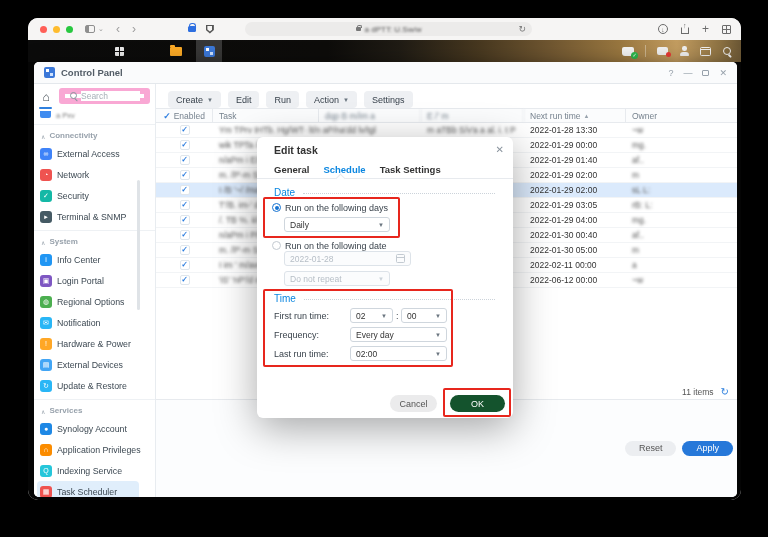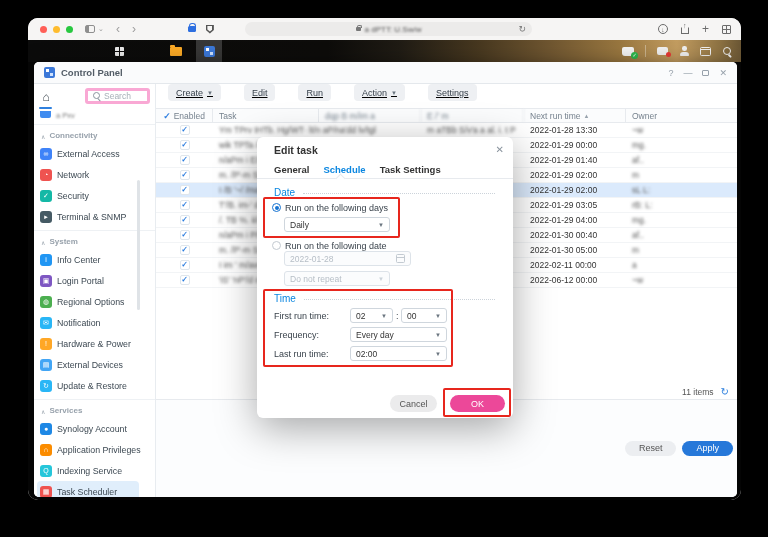--- a/index.html
+++ b/index.html
@@ -85,42 +85,42 @@
   .cp-tb-right { margin-left:auto; display:flex; align-items:center; gap:10px; color:#97a1ab; font-size:9px; }
   .cp-box-ico { width:7px; height:6px; border:1px solid #97a1ab; border-radius:1px; }
   .cp-body { flex:1; display:flex; min-height:0; }
 
   
   .sidebar { width:122px; flex:none; border-right:1px solid #e8ecf0; position:relative; background:#fff; overflow:hidden; }
   .sb-top { height:24px; display:flex; align-items:center; padding:0 5px 0 4px; gap:5px; }
   .home-btn { position:relative; width:16px; text-align:center; }
   .home-glyph { font-size:12px; color:#3c464f; line-height:1; }
   .home-underline { position:absolute; left:1px; bottom:-4px; width:13px; height:2.5px; background:#2f80de; border-radius:1px; }
-  .sb-search { flex:1; height:16px; border:3px solid #f9a8d4; border-radius:3px; display:flex; align-items:center; padding:0 4px; gap:3px; background:#fff;margin-left:26px; }
+  .sb-search { flex:1; height:16px; border:6px solid #f9a8d4; border-radius:3px; display:flex; align-items:center; padding:0 4px; gap:3px; background:#fff; }
   .mag-g { position:relative; width:9px; height:9px; flex:none; }
   .mag-g::before { content:""; position:absolute; left:0.5px; top:0.5px; width:5px; height:5px; border:1.2px solid #8a949e; border-radius:50%; }
   .mag-g::after { content:""; position:absolute; right:0.5px; bottom:0.5px; width:3.5px; height:1.3px; background:#8a949e; border-radius:1px; transform:rotate(45deg); }
   .sb-search input { border:none; outline:none; width:100%; font-size:8.5px; color:#444; font-family:"Liberation Sans",sans-serif; }
   .sb-search input::placeholder { color:#a7b0b8; }
   .sb-partial { height:13px; display:flex; align-items:flex-start; padding-left:6px; gap:5px; overflow:hidden; }
   .sb-partial .half-ico { width:11px; height:7px; background:#3f8cf0; border-radius:0 0 2px 2px; margin-top:3px; }
   .sb-partial .half-txt { font-size:7.5px; color:#777; filter:blur(1.3px); margin-top:3px; }
   .sb-list { }
   .sb-section { height:19px; border-top:1px solid #eef1f4; margin-top:3px; display:flex; align-items:flex-end; padding:0 0 3px 7px; gap:4px; }
   .sb-section .caret { font-size:6px; color:#98a2ac; }
   .sb-section .sec-label { font-size:8px; font-weight:bold; color:#98a2ac; }
   .sb-item { height:21px; margin:0 16px 0 3px; border-radius:4px; display:flex; align-items:center; padding-left:3px; gap:5px; }
   .sb-item.selected { background:#e0eefb; }
   .sb-item .sq { width:12px; height:12px; border-radius:3px; color:#fff; font-size:7px; line-height:12px; text-align:center; flex:none; }
   .sb-item .lbl { font-size:8.8px; color:#3c4852; white-space:nowrap; }
   .sb-scroll { position:absolute; right:15px; top:96px; width:3px; height:130px; background:#dfe3e7; border-radius:2px; }
 
   
   .main { flex:1; display:flex; flex-direction:column; min-width:0; }
-  .toolbar { height:24px; display:flex; align-items:flex-start; gap:23px; padding-left:12px; flex:none;text-decoration:underline; }
+  .toolbar { height:24px; display:flex; align-items:flex-end; gap:7px; padding-left:12px; flex:none; }
   .t-btn { height:17px; background:#eef0f3; border:none; border-radius:4px; font-size:9px; color:#38424c;
     padding:0 8px; display:flex; align-items:center; gap:4px; font-family:"Liberation Sans",sans-serif; }
   .t-btn .dd { font-size:6px; color:#6b7680; }
 
   .thead { height:15px; display:flex; border-top:1px solid #e7eaee; border-bottom:1px solid #e7eaee; background:#fbfcfd; flex:none; }
   .th { font-size:8.5px; color:#76828e; display:flex; align-items:center; padding-left:6px; border-right:1px solid #e7eaee; gap:3px; white-space:nowrap; overflow:hidden; }
   .th.blur { filter:blur(1.4px); }
   .c-en { width:57px; flex:none; justify-content:center; padding-left:0; }
   .c-task { width:106px; flex:none; }
   .c-3 { width:102px; flex:none; }
@@ -170,21 +170,21 @@
   .dlg-lab { position:absolute; font-size:9px; color:#3a434c; white-space:nowrap; }
   .dlg-select { position:absolute; height:15px; border:1px solid #cfd6dd; border-radius:3px; background:#fff;
     font-size:8.5px; color:#333; display:flex; align-items:center; padding:0 5px; }
   .dlg-select .cv { margin-left:auto; font-size:6px; color:#6b7680; }
   .dlg-select.disabled { background:#fbfcfd; color:#b6bec6; border-color:#dde3e9; }
   .dlg-select.disabled .cv { color:#ccd3da; }
   .cal-ico { width:9px; height:9px; border:1px solid #c3cad1; border-radius:1.5px; margin-left:auto; position:relative; }
   .cal-ico::before { content:""; position:absolute; left:0; right:0; top:1.5px; height:1px; background:#c3cad1; }
   .dlg-btn { position:absolute; height:17px; border:none; border-radius:9px; font-size:9px; font-family:"Liberation Sans",sans-serif; }
   .btn-cancel { left:133px; top:258px; width:47px; background:#ebebec; color:#555; }
-  .btn-ok { left:193px; top:258px; width:55px; background:#ec4899; color:#fff; }
+  .btn-ok { left:193px; top:258px; width:55px; background:#14532d; color:#fff; }
 
   .anno { position:absolute; border:2.5px solid #e7261d; border-radius:2px; pointer-events:none; z-index:60; }
   .anno-1 { left:6px; top:60px; width:137px; height:41px; }
   .anno-2 { left:6px; top:152px; width:190px; height:78px; }
   .anno-3 { left:186px; top:251px; width:68px; height:29px; }
 </style>
 </head>
 <body>
 
 <div class="screen">

